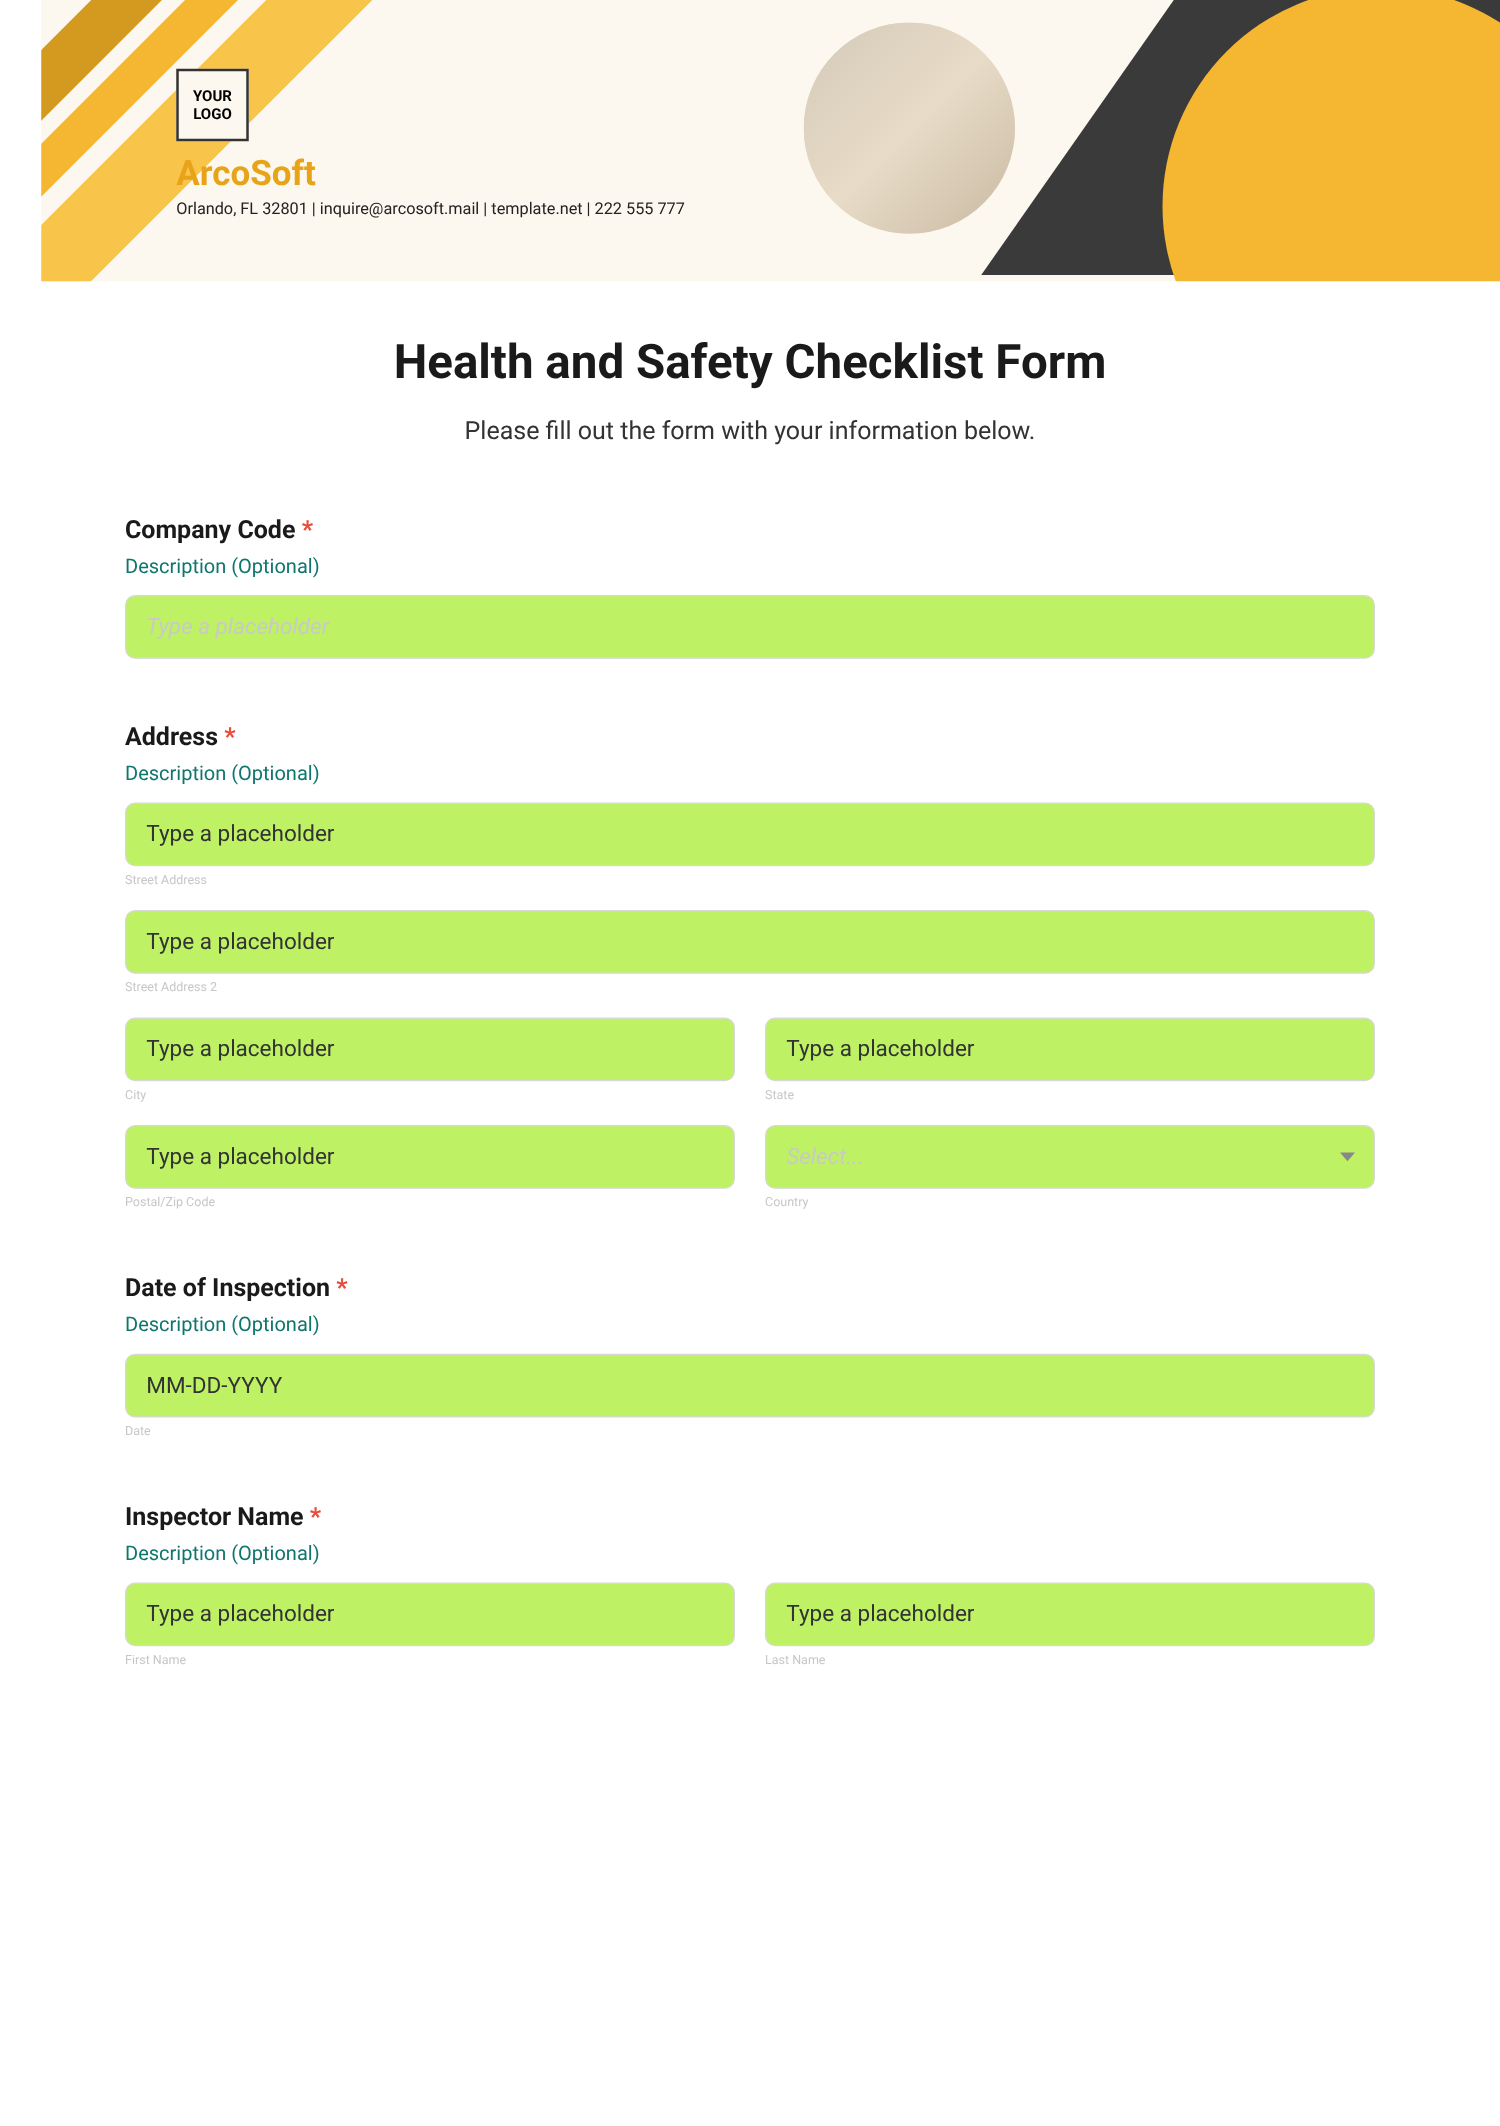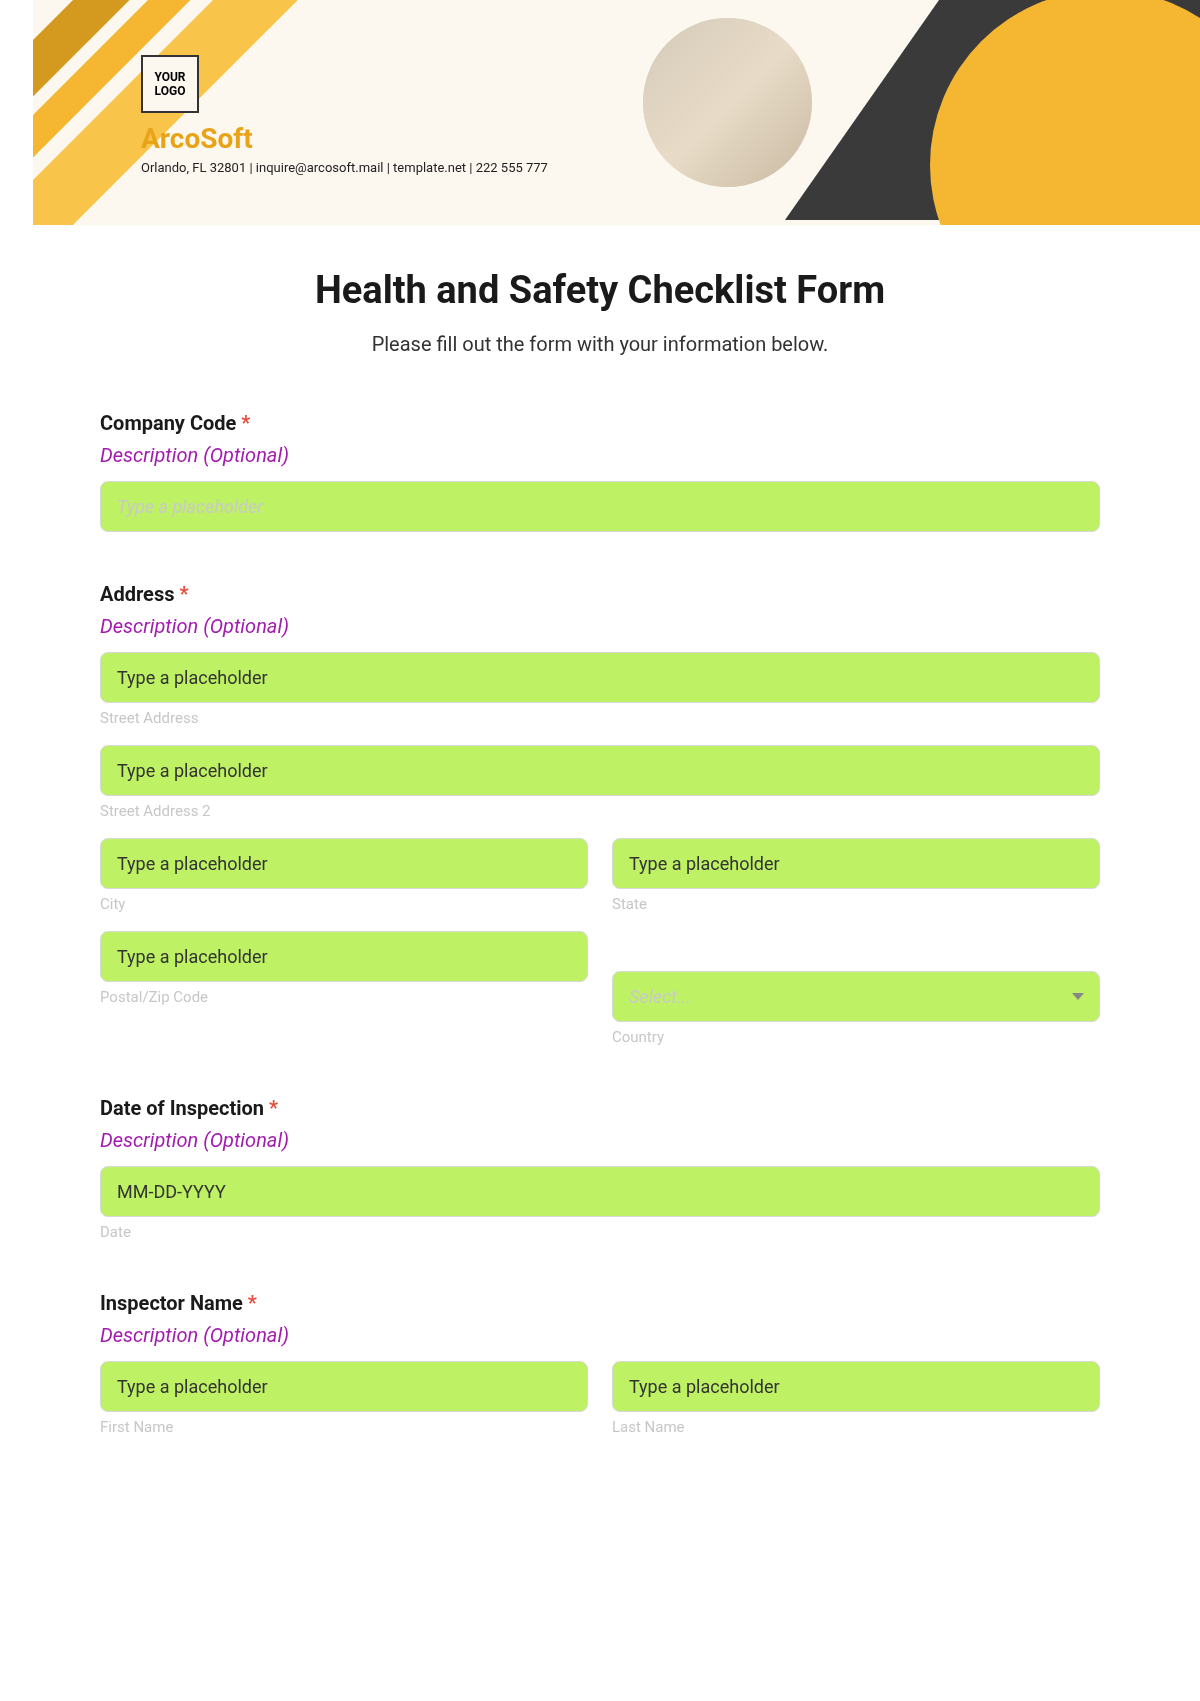--- a/index.html
+++ b/index.html
@@ -15,29 +15,29 @@
 .circle-photo::before { content:''; position:absolute; inset:0; background: linear-gradient(135deg,#d4c8b8 0%,#e8dcc8 50%,#c8b8a0 100%); }
 .logo-box { position: absolute; top: 55px; left: 108px; width: 58px; height: 58px; border: 2px solid #333; display: flex; align-items: center; justify-content: center; font-size: 12px; font-weight: bold; text-align: center; line-height: 1.2; background: #fdf8ef; }
 .company-name { position: absolute; top: 122px; left: 108px; font-size: 28px; font-weight: 700; color: #e8a418; }
 .company-info { position: absolute; top: 160px; left: 108px; font-size: 13px; color: #222; }
 .form-container { padding: 43px 100px 20px 100px; }
 .form-title { font-size: 38px; font-weight: 700; color: #1a1a1a; text-align: center; margin-bottom: 20px; }
 .form-subtitle { font-size: 20px; color: #333; text-align: center; margin-bottom: 55px; }
 .field-group { margin-bottom: 50px; }
 .field-label { font-size: 20px; font-weight: 700; color: #1a1a1a; margin-bottom: 8px; }
 .required { color: #e74c3c; }
-.description { font-size: 20px; font-style: italic; color: #a21caf; margin-bottom: 14px; }
+.description { font-size: 16px; color: #0f766e; margin-bottom: 14px; }
 .input-field { width: 100%; padding: 14px 16px; font-size: 18px; border: 1px solid #d8d8d8; border-radius: 8px; background: #bef264; color: #333; font-family: inherit; }
 .input-field::placeholder { color: #c9c9c9; font-style: italic; }
 .input-field.dark-placeholder::placeholder { color: #333; font-style: normal; }
-.sub-label { font-size: 15px; color: #c7c7c7; margin-top: 6px; }
+.sub-label { font-size: 10px; color: #c7c7c7; margin-top: 6px; }
 .row { display: flex; gap: 24px; }
 .col { flex: 1; }
 .address-block .input-wrap { margin-bottom: 18px; }
-.select-wrap { position: relative; margin-top: 40px; }
+.select-wrap { position: relative; }
 .select-wrap::after { content: ''; position: absolute; right: 16px; top: 22px; width: 0; height: 0; border-left: 6px solid transparent; border-right: 6px solid transparent; border-top: 7px solid #888; pointer-events: none; }
 </style>
 </head>
 <body>
 
 <div class="header">
   <div class="stripe stripe1"></div>
   <div class="stripe stripe2"></div>
   <div class="stripe stripe3"></div>
   <div class="dark-shape"></div>

